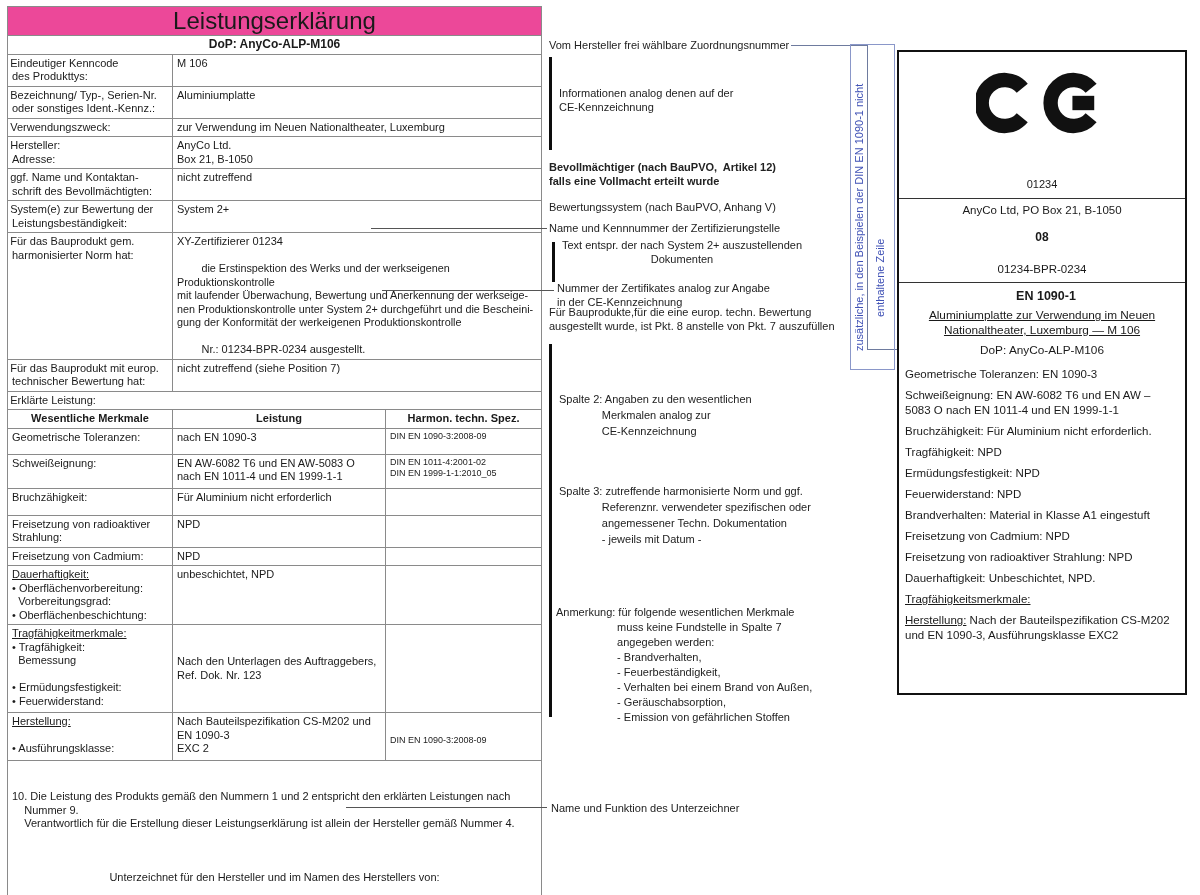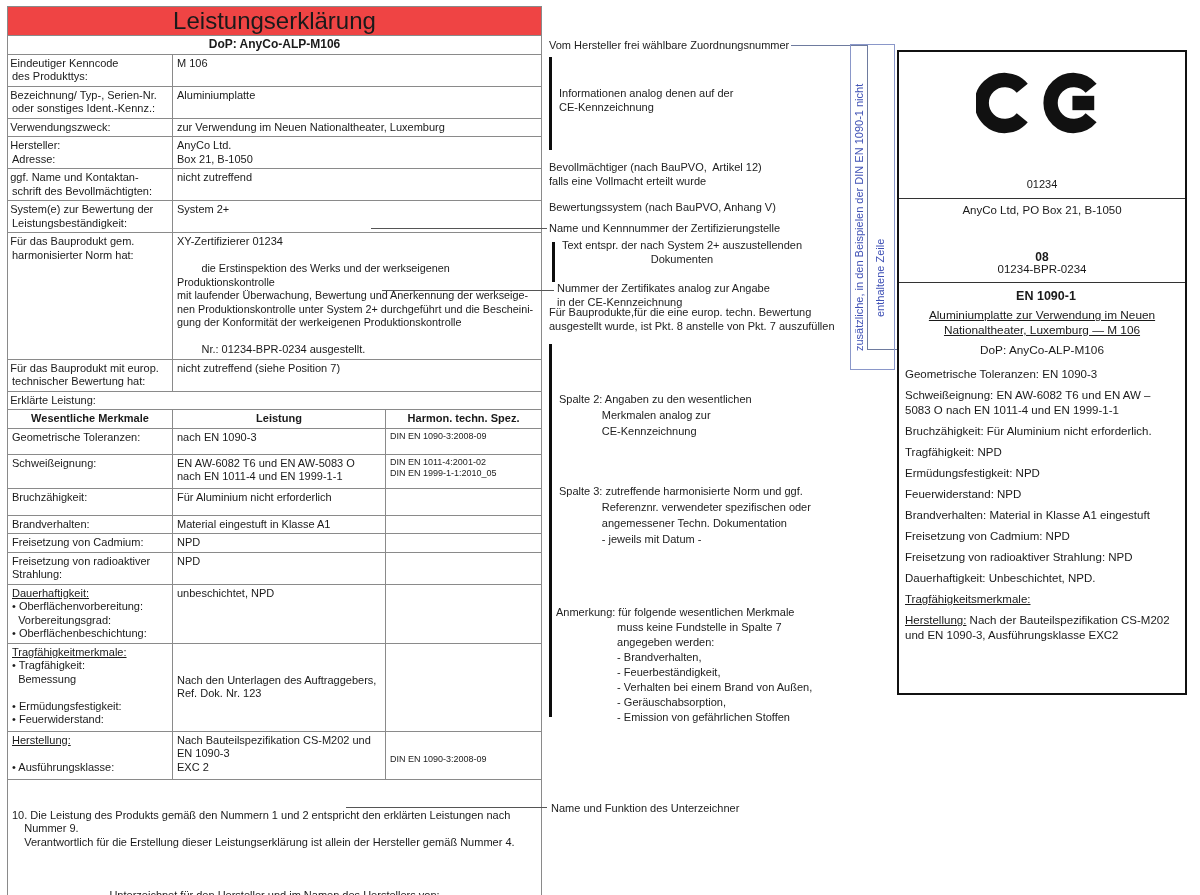--- a/index.html
+++ b/index.html
@@ -11,21 +11,21 @@
   
   .doc-table {
     position:absolute; left:7px; top:6px; width:534px;
     border-collapse:collapse; table-layout:fixed;
     font-size:11px; line-height:13.5px;
   }
   .doc-table td, .doc-table th {
     border:1px solid #8a8a8a; vertical-align:top; padding:2px 4px;
     white-space:pre-wrap; overflow:hidden;
   }
-  .t-title td { background:#ef4444; font-size:24px; line-height:26px; text-align:center; padding:1px; }
+  .t-title td { background:#ec4899; font-size:24px; line-height:26px; text-align:center; padding:1px; }
   .t-dop td   { font-weight:bold; font-size:12px; text-align:center; padding:2px; }
   .lbl { padding-left:18px; text-indent:-14px; }
   .val { padding-left:3px; }
   .sublbl { padding-left:13px; }
   .spec { font-size:9px; line-height:11px; color:#222; padding-left:4px; }
   .sub-head th { font-weight:bold; text-align:center; vertical-align:middle; padding:2px; }
   .ul { text-decoration:underline; }
   .cell-head { }
   .r10-cell { padding:3px 6px; }
   .r10-text { white-space:pre-wrap; }
@@ -133,33 +133,28 @@
       <td class="val">EN AW-6082 T6 und EN AW-5083 O
 nach EN 1011-4 und EN 1999-1-1</td>
       <td class="spec">DIN EN 1011-4:2001-02
 DIN EN 1999-1-1:2010_05</td>
       </tr>
   <tr style="height:27px">
         <td class="sublbl">Bruchzähigkeit:</td>
       <td class="val">Für Aluminium nicht erforderlich</td>
       <td class="spec"></td>
       </tr>
-  <tr style="height:18px">
-        <td class="sublbl">Brandverhalten:</td>
-      <td class="val">Material eingestuft in Klasse A1</td>
-      <td class="spec"></td>
-      </tr>
-  <tr style="height:14px">
-        <td class="sublbl">Freisetzung von Cadmium:</td>
-      <td class="val">NPD</td>
-      <td class="spec"></td>
-      </tr>
   <tr style="height:25px">
         <td class="sublbl">Freisetzung von radioaktiver
 Strahlung:</td>
+      <td class="val">NPD</td>
+      <td class="spec"></td>
+      </tr>
+  <tr style="height:14px">
+        <td class="sublbl">Freisetzung von Cadmium:</td>
       <td class="val">NPD</td>
       <td class="spec"></td>
       </tr>
   <tr style="height:58px">
         <td class="sublbl"><div class="cell-head ul">Dauerhaftigkeit:</div><div>• Oberflächenvorbereitung:
   Vorbereitungsgrad:
 • Oberflächenbeschichtung:</div></td>
       <td class="val">unbeschichtet, NPD</td>
       <td class="spec"></td>
       </tr>
@@ -196,21 +191,21 @@
   </table>
 
 <div class="ann" style="left:549px; top:38px;">Vom Hersteller frei wählbare Zuordnungsnummer</div>
 <div class="cline" style="left:791px; top:45px; width:77px; height:1px;"></div>
 <div class="cline" style="left:867px; top:45px; width:1px; height:305px;"></div>
 <div class="cline" style="left:867px; top:349px; width:97px; height:1px;"></div>
 
 <div class="bar" style="left:549px; top:57px; height:93px;"></div>
 <div class="ann" style="left:559px; top:86px;">Informationen analog denen auf der
 CE-Kennzeichnung</div>
-<div class="ann" style="left:549px; top:160px;">Bevollmächtiger (nach BauPVO,  Artikel 12)
+<div class="ann" style="left:549px; top:160px;font-weight:bold;">Bevollmächtiger (nach BauPVO,  Artikel 12)
 falls eine Vollmacht erteilt wurde</div>
 <div class="ann" style="left:549px; top:200px;">Bewertungssystem (nach BauPVO, Anhang V)</div>
 
 <div class="hline" style="left:371px; top:228px; width:176px;"></div>
 <div class="ann" style="left:549px; top:221px;">Name und Kennnummer der Zertifizierungstelle</div>
 
 <div class="bar" style="left:552px; top:242px; height:40px;"></div>
 <div class="ann" style="left:562px; top:238px;text-align:center;">Text entspr. der nach System 2+ auszustellenden
 Dokumenten</div>
 
@@ -248,21 +243,21 @@
   <div class="ce-mark">
     <svg width="132" height="86" viewBox="0 0 230 104" fill="none">
       <path d="M 80.6 26.3 A 40 40 0 1 0 80.6 77.7" stroke="#111" stroke-width="25"></path>
       <path d="M 200.6 26.3 A 40 40 0 1 0 200.6 77.7" stroke="#111" stroke-width="25"></path>
       <path d="M 168 52 H 206" stroke="#111" stroke-width="25"></path>
     </svg>
   </div>
   <div class="ce-abs" style="top:126px; font-size:11px;">01234</div>
   <div class="ce-div" style="top:146px;"></div>
   <div class="ce-abs" style="top:152px; font-size:11.5px;">AnyCo Ltd, PO Box 21, B-1050</div>
-  <div class="ce-abs" style="top:178px; font-size:12px; font-weight:bold;margin-top:20px;">08</div>
+  <div class="ce-abs" style="top:178px; font-size:12px; font-weight:bold;">08</div>
   <div class="ce-abs" style="top:211px; font-size:11.5px;">01234-BPR-0234</div>
   <div class="ce-div" style="top:230px;"></div>
   <div class="ce-abs" style="top:237px; font-size:12.5px; font-weight:bold;padding-left:8px;">EN 1090-1</div>
   <div class="ce-abs" style="top:256px; font-size:11.8px; line-height:15px; white-space:pre-wrap;text-decoration:underline;">Aluminiumplatte zur Verwendung im Neuen
 Nationaltheater, Luxemburg — M 106</div>
   <div class="ce-abs" style="top:291px; font-size:11.8px;">DoP: AnyCo-ALP-M106</div>
   <div class="ce-props" style="top:315px;">
     <p><span>Geometrische Toleranzen: EN 1090-3</span></p>
     <p><span>Schweißeignung: EN AW-6082 T6 und EN AW –
 5083 O nach EN 1011-4 und EN 1999-1-1</span></p>

